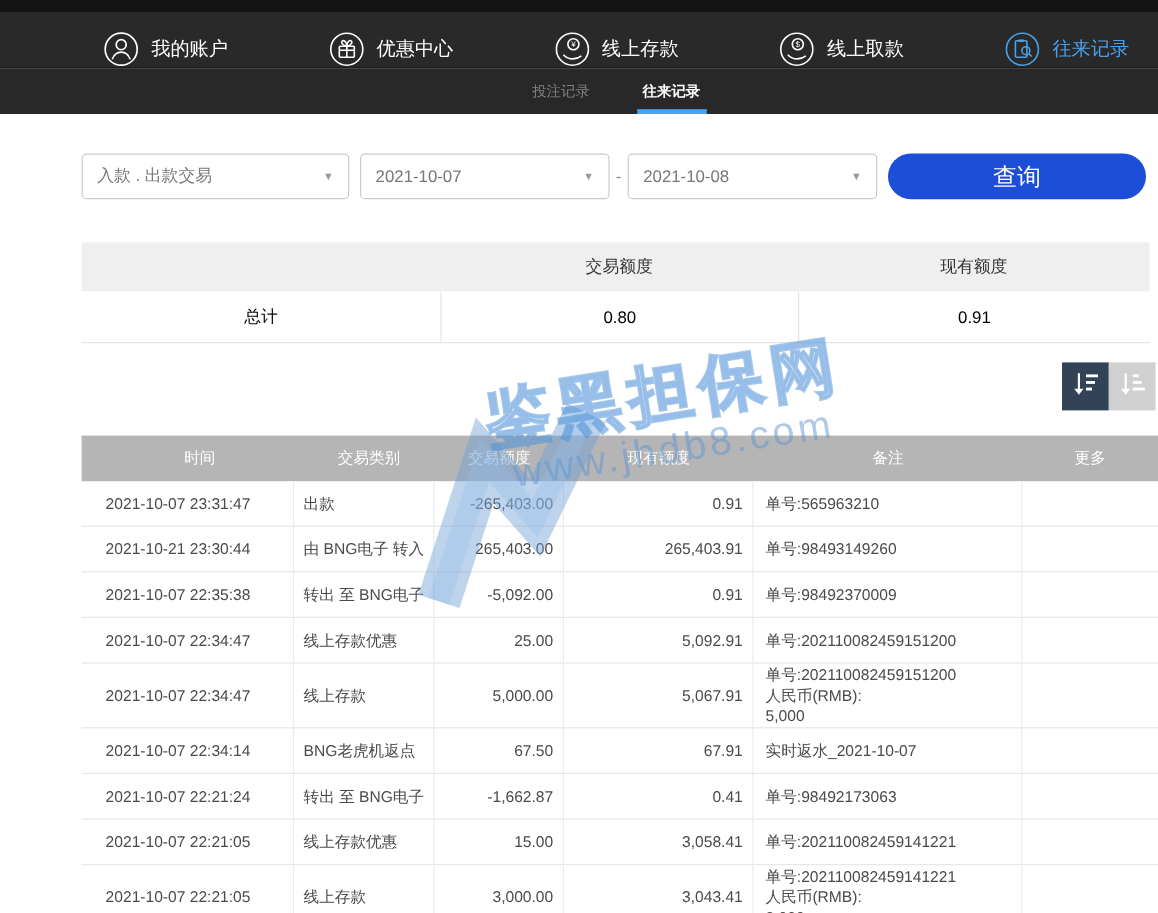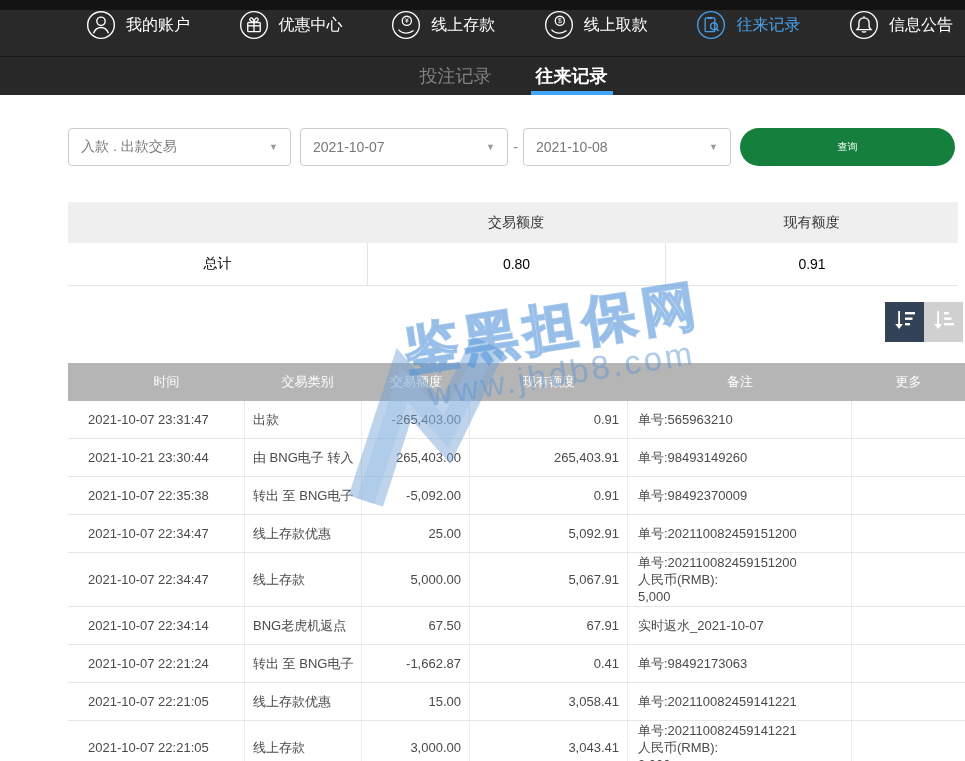--- a/index.html
+++ b/index.html
@@ -1,46 +1,46 @@
 <!DOCTYPE html>
 <html><head>
 <meta charset="utf-8">
 <style>
   * { margin:0; padding:0; box-sizing:border-box; }
   html,body { font-family:"Liberation Sans","DejaVu Sans",sans-serif; }
   #page { width:965px; height:761px; overflow:hidden; position:relative; background:#fff; }
 
   
   .top-strip { height:10px; background:#131313; }
-  .main-nav { height:47px; background:#292929; display:flex; align-items:flex-start;
-              justify-content:space-between; padding:0 12px 0 86px; border-bottom:1px solid #1a1a1a; }
+  .main-nav { height:47px; background:#292929; display:flex; align-items:flex-end;
+              justify-content:space-between; padding:0 24px 0 86px; border-bottom:1px solid #1a1a1a; }
   .nav-item { display:flex; align-items:center; gap:10px; color:#fff; font-size:16px; cursor:pointer; }
   .nav-item.active { color:#4aa0e8; }
   .nav-item svg { width:30px; height:30px; display:block; }
 
   .sub-nav { height:38px; background:#282828; display:flex; justify-content:center;
              align-items:stretch; gap:34px; padding-left:62px; }
-  .sub-tab { display:flex; align-items:center; color:#828282; font-size:18px;
+  .sub-tab { display:flex; align-items:center; color:#828282; font-size:12px;
              position:relative; padding:0 5px; cursor:pointer; }
   .sub-tab.active { color:#fff; font-weight:bold; }
   .sub-tab.active::after { content:""; position:absolute; left:0; right:0; bottom:0;
              height:4px; background:#42a5f5; }
 
   
   .content { position:relative; padding:0 0 0 68px; }
   .filter-row { margin-top:33px; display:flex; align-items:center; height:38px; }
   .dropdown { height:38px; border:1px solid #ccc; border-radius:4px; background:#fff;
               display:flex; align-items:center; justify-content:space-between;
               padding:0 12px; color:#777; font-size:14px; cursor:pointer;gap:27px; }
   .dd-type { width:223px; margin-right:9px; }
   .dd-date { width:208px; }
   .dd-arrow { font-size:9px; color:#999; }
   .dash { width:15px; text-align:center; color:#888; font-size:14px; }
   .btn-search { width:215px; height:38px; margin-left:9px; border:none; border-radius:19px;
-                background:#15803d; color:#fff; font-size:10px; cursor:pointer;
+                background:#1d4ed8; color:#fff; font-size:20px; cursor:pointer;
                 font-family:inherit; }
 
   
   .summary { margin-top:36px; width:890px; font-size:14px; }
   .sum-head { display:flex; height:41px; background:#efefef; align-items:center; color:#333; }
   .sum-body { display:flex; height:43px; background:#fff; align-items:center; color:#000000;
               border-bottom:1px solid #e5e5e5; }
   .sum-c1 { width:299px; text-align:center; }
   .sum-c2 { width:298px; text-align:center; }
   .sum-c3 { width:293px; text-align:center; }
@@ -139,31 +139,20 @@
           <svg viewBox="0 0 36 36" fill="none" stroke="currentColor" stroke-width="1.6">
             <circle cx="18" cy="18" r="16"></circle>
             <rect x="11" y="9.5" width="11.5" height="16.5" rx="1"></rect>
             <line x1="14" y1="9.5" x2="19.5" y2="9.5" stroke-width="2.4"></line>
             <circle cx="21.5" cy="19.5" r="4"></circle>
             <line x1="24.4" y1="22.4" x2="27.3" y2="25.3"></line>
           </svg>
         </span>
       <span>往来记录</span>
     </div>
-    <div class="nav-item">
-      <span>
-          <svg viewBox="0 0 36 36" fill="none" stroke="currentColor" stroke-width="1.6">
-            <circle cx="18" cy="18" r="16"></circle>
-            <path d="M18 9.5c-4 0-6.2 3-6.2 7v4.2L9.6 23.5h16.8l-2.2-2.8v-4.2c0-4-2.2-7-6.2-7z"></path>
-            <path d="M15.8 25.5c.4 1.4 4 1.4 4.4 0"></path>
-            <line x1="18" y1="7.5" x2="18" y2="9.5"></line>
-          </svg>
-        </span>
-      <span>信息公告</span>
-    </div>
   </div>
 
   <div class="sub-nav">
     <div class="sub-tab">
         <span>投注记录</span>
       </div>
     <div class="sub-tab active">
         <span>往来记录</span>
       </div>
   </div>

